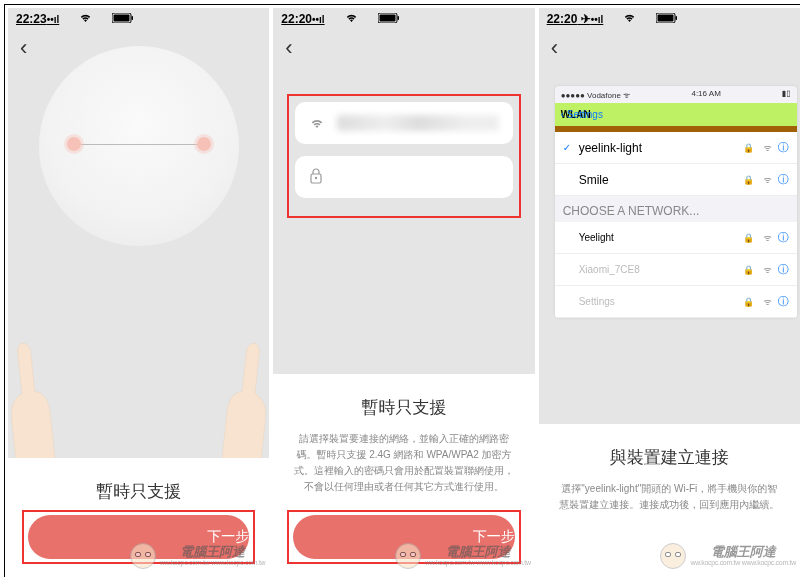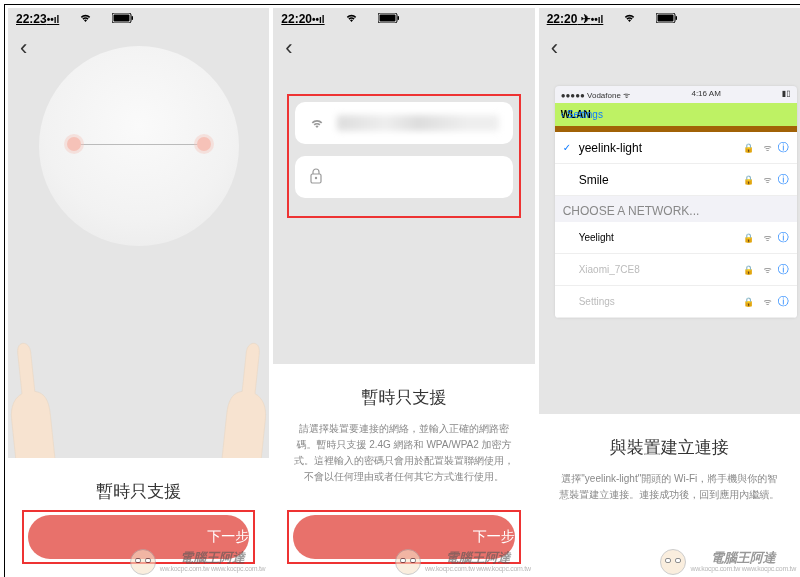--- a/index.html
+++ b/index.html
@@ -70,21 +70,21 @@
 .title {
   font-size: 17px;
   color: #333;
   margin-bottom: 12px;
   font-weight: 400;
 }
 .desc {
   font-size: 10px;
   line-height: 1.6;
   color: #888;
-  margin-bottom: 30px;
+  margin-bottom: 20px;
   text-align: center;
 }
 .pill-btn {
   display: block;
   width: 100%;
   background: #e8716b;
   color: #fff;
   border: none;
   border-radius: 24px;
   padding: 13px 0;
@@ -199,21 +199,21 @@
   font-size: 12px;
   color: #888;
   padding: 8px 8px 4px;
   text-transform: uppercase;
 }
 .wlan-list .wlan-row { color: #bbb; }
 .wlan-list .wlan-row.enabled { color: #000; }
 .wlan-list .wlan-row .name { font-size: 10px; }
 .watermark {
   position: absolute;
-  bottom: 2px; right: 4px;
+  bottom: 8px; right: 4px;
   display: flex; align-items: center;
   opacity: 0.6;
   gap: 4px;
   pointer-events: none;
 }
 .watermark .face {
   width: 26px; height: 26px;
   border-radius: 50%;
   background: #f7e3c9;
   border: 1px solid #aaa;

